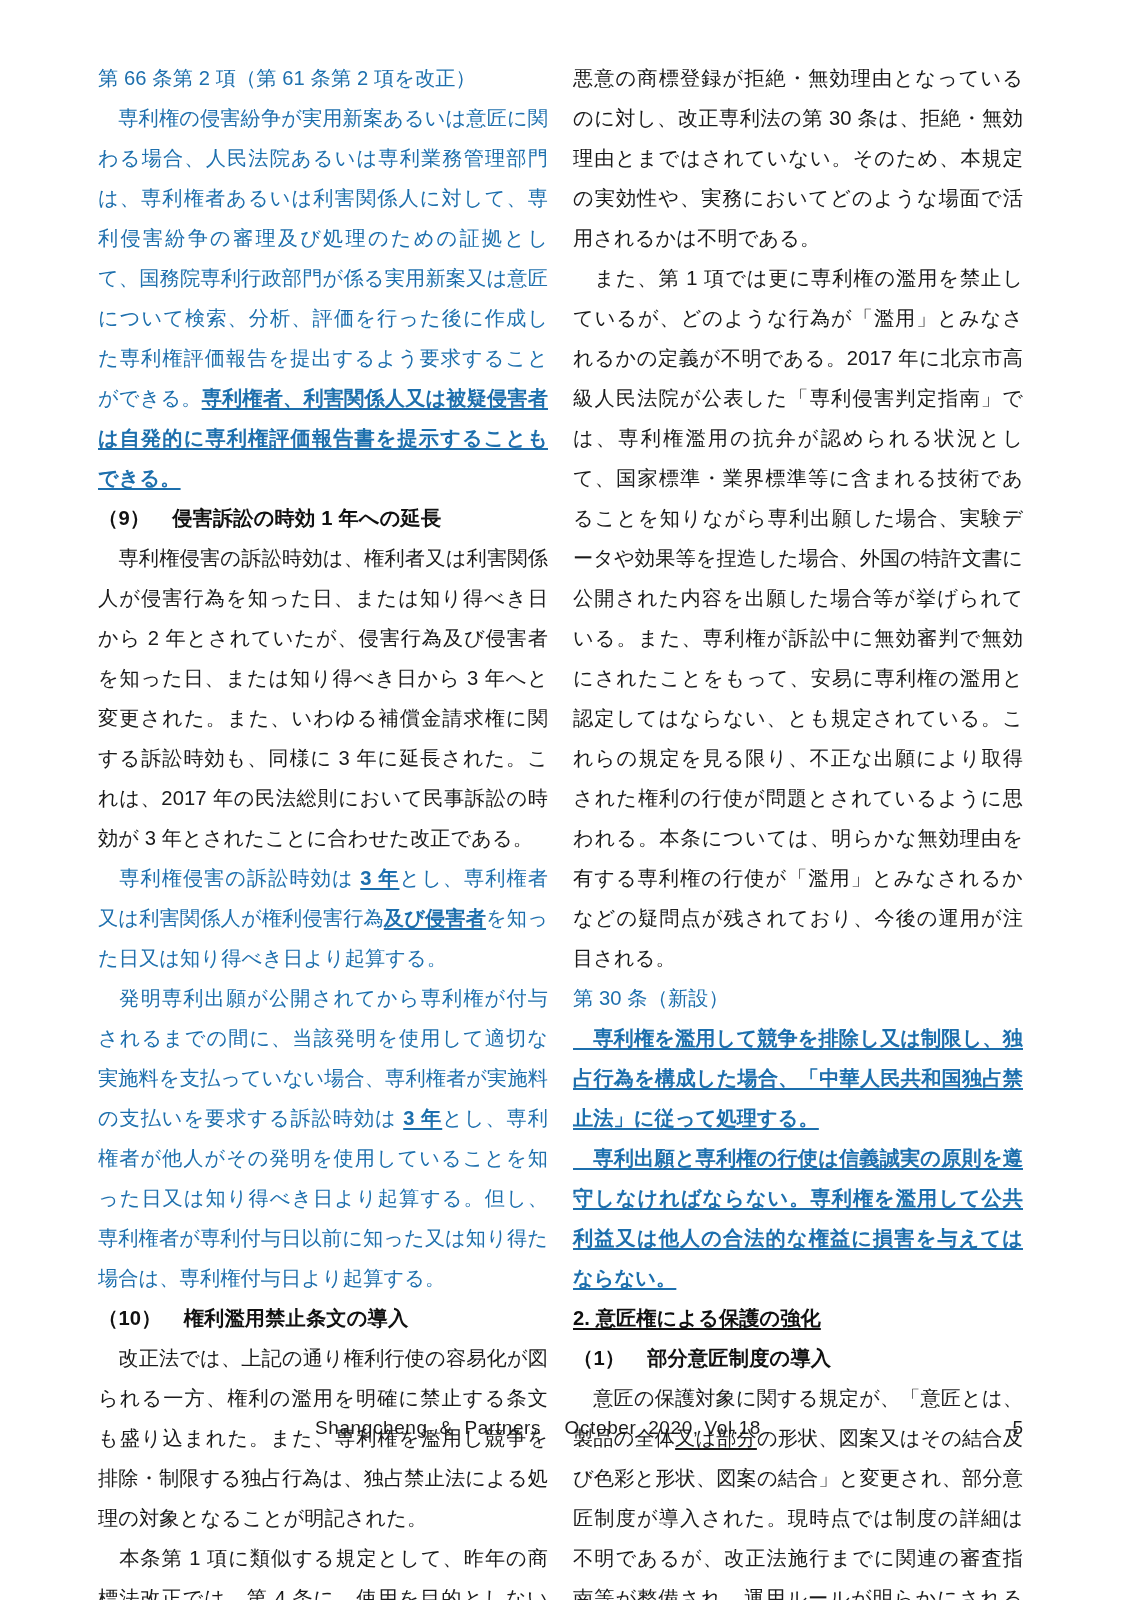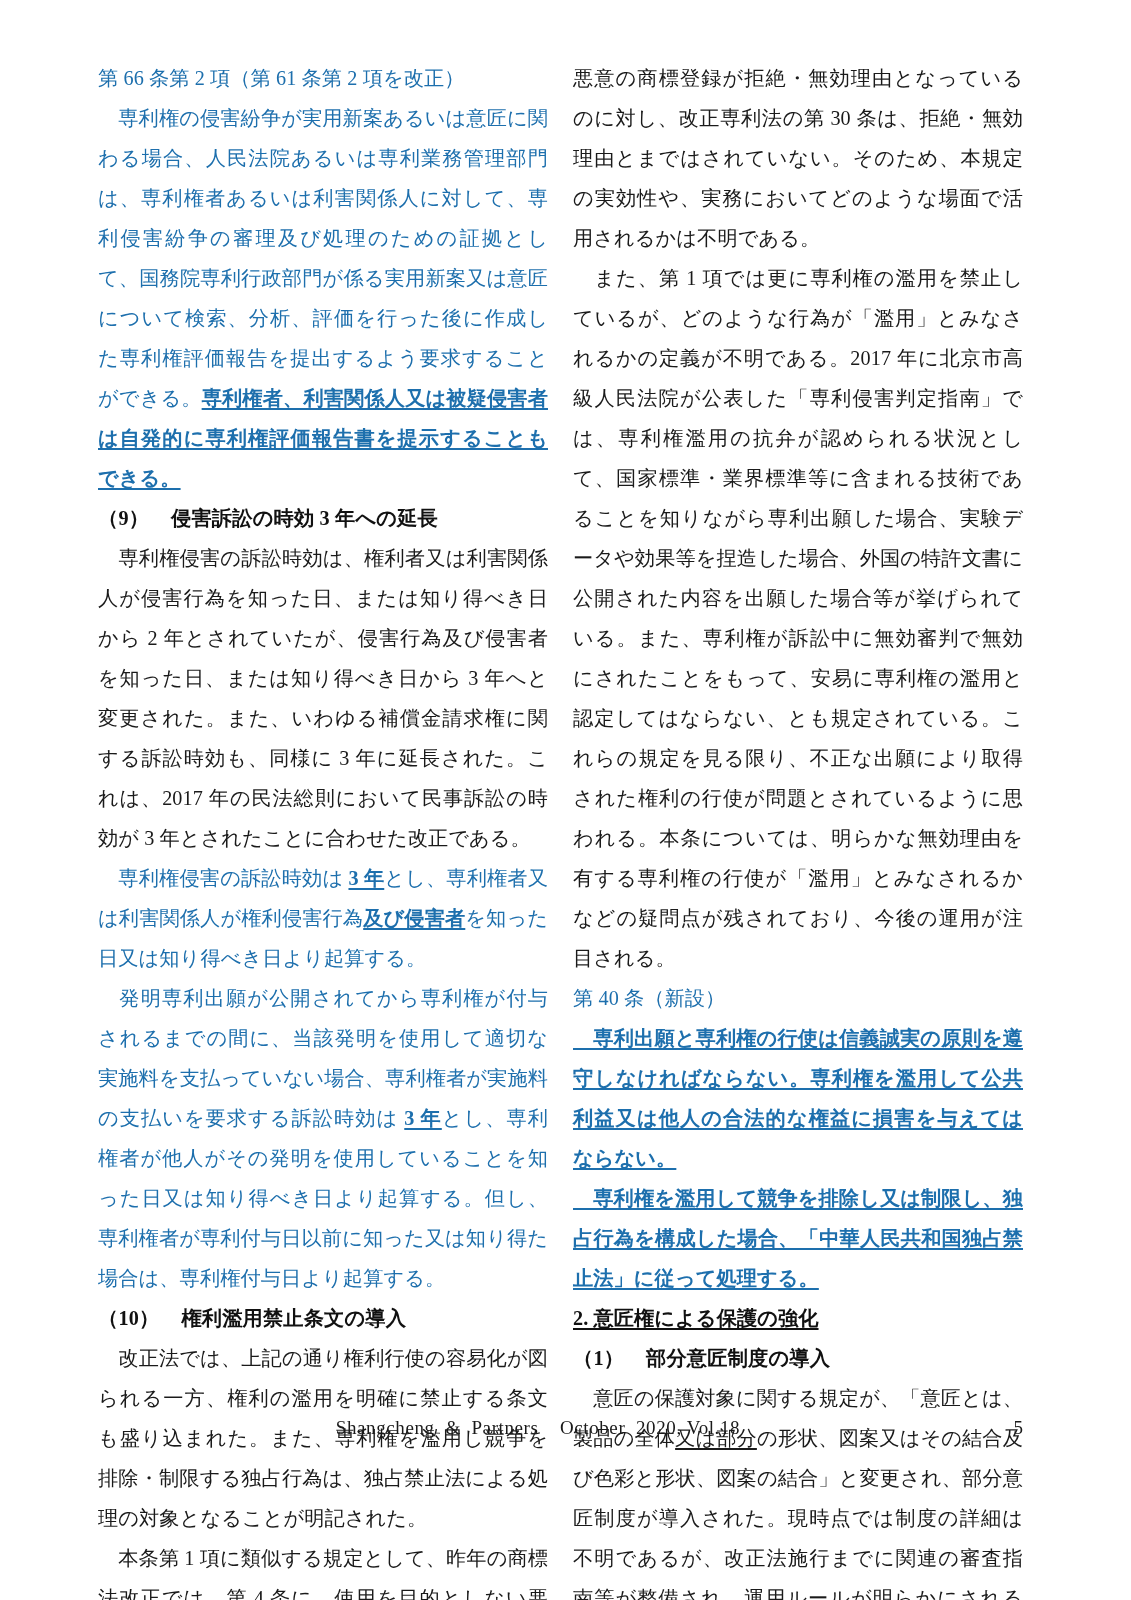--- a/index.html
+++ b/index.html
@@ -16,21 +16,20 @@
     overflow: hidden;
   }
 
   
   .page {
     position: absolute;
     left: 0; top: 0;
     width: 1131px;
     height: 1184px;
     background: #fff;
-    font-family: Liberation Serif, serif;
   }
 
   .columns {
     position: absolute;
     left: 98px;
     top: 58px;
     width: 925px;
     height: 1400px;
     display: flex;
     flex-direction: row;
@@ -125,21 +124,21 @@
 <div class="page">
 
   <div class="columns">
 
     <div class="col">
 
       <p class="blk artcap">第 66 条第 2 項（第 61 条第 2 項を改正）</p>
 
       <p class="blk blue noindent"><span>　専利権の侵害紛争が実用新案あるいは意匠に関わる場合、人民法院あるいは専利業務管理部門は、専利権者あるいは利害関係人に対して、専利侵害紛争の審理及び処理のための証拠として、国務院専利行政部門が係る実用新案又は意匠について検索、分析、評価を行った後に作成した専利権評価報告を提出するよう要求することができる。</span><span class="bu">専利権者、利害関係人又は被疑侵害者は自発的に専利権評価報告書を提示することもできる。</span></p>
 
-      <p class="blk heading gap-md"><span class="num">（9）</span><span class="sp"></span><span>侵害訴訟の時効 3 年への延長</span></p>
+      <p class="blk heading gap-md"><span class="num">（9）</span><span class="sp"></span><span>侵害訴訟の時効 1 年への延長</span></p>
 
       <p class="blk noindent">　専利権侵害の訴訟時効は、権利者又は利害関係人が侵害行為を知った日、または知り得べき日から 2 年とされていたが、侵害行為及び侵害者を知った日、または知り得べき日から 3 年へと変更された。また、いわゆる補償金請求権に関する訴訟時効も、同様に 3 年に延長された。これは、2017 年の民法総則において民事訴訟の時効が 3 年とされたことに合わせた改正である。</p>
 
 
       <p class="blk blue noindent"><span>　専利権侵害の訴訟時効は </span><span class="bu">3 年</span><span>とし、専利権者又は利害関係人が権利侵害行為</span><span class="bu">及び侵害者</span><span>を知った日又は知り得べき日より起算する。</span></p>
 
       <p class="blk blue noindent"><span>　発明専利出願が公開されてから専利権が付与されるまでの間に、当該発明を使用して適切な実施料を支払っていない場合、専利権者が実施料の支払いを要求する訴訟時効は </span><span class="bu">3 年</span><span>とし、専利権者が他人がその発明を使用していることを知った日又は知り得べき日より起算する。但し、専利権者が専利付与日以前に知った又は知り得た場合は、専利権付与日より起算する。</span></p>
 
       <p class="blk heading gap-md"><span class="num">（10）</span><span class="sp"></span><span>権利濫用禁止条文の導入</span></p>
 
@@ -148,25 +147,25 @@
       <p class="blk noindent gap-sm">　本条第 1 項に類似する規定として、昨年の商標法改正では、第 4 条に、使用を目的としない悪意の商標登録を禁じる条文が加えられた。しかしながら、</p>
 
     </div>
 
     <div class="col">
 
       <p class="blk noindent">悪意の商標登録が拒絶・無効理由となっているのに対し、改正専利法の第 30 条は、拒絶・無効理由とまではされていない。そのため、本規定の実効性や、実務においてどのような場面で活用されるかは不明である。</p>
 
       <p class="blk noindent gap-sm">　また、第 1 項では更に専利権の濫用を禁止しているが、どのような行為が「濫用」とみなされるかの定義が不明である。2017 年に北京市高級人民法院が公表した「専利侵害判定指南」では、専利権濫用の抗弁が認められる状況として、国家標準・業界標準等に含まれる技術であることを知りながら専利出願した場合、実験データや効果等を捏造した場合、外国の特許文書に公開された内容を出願した場合等が挙げられている。また、専利権が訴訟中に無効審判で無効にされたことをもって、安易に専利権の濫用と認定してはならない、とも規定されている。これらの規定を見る限り、不正な出願により取得された権利の行使が問題とされているように思われる。本条については、明らかな無効理由を有する専利権の行使が「濫用」とみなされるかなどの疑問点が残されており、今後の運用が注目される。</p>
 
-      <p class="blk artcap gap-md">第 40 条（新設）</p>
+      <p class="blk artcap gap-md">第 30 条（新設）</p>
+
+      <p class="blk blue noindent"><span class="bu">　専利権を濫用して競争を排除し又は制限し、独占行為を構成した場合、「中華人民共和国独占禁止法」に従って処理する。</span></p>
 
       <p class="blk blue noindent"><span class="bu">　専利出願と専利権の行使は信義誠実の原則を遵守しなければならない。専利権を濫用して公共利益又は他人の合法的な権益に損害を与えてはならない。</span></p>
-
-      <p class="blk blue noindent"><span class="bu">　専利権を濫用して競争を排除し又は制限し、独占行為を構成した場合、「中華人民共和国独占禁止法」に従って処理する。</span></p>
 
       <p class="blk heading-ul gap-md">2. 意匠権による保護の強化</p>
 
       <p class="blk heading"><span class="num">（1）</span><span class="sp"></span><span>部分意匠制度の導入</span></p>
 
       <p class="blk noindent"><span>　意匠の保護対象に関する規定が、「意匠とは、製品の全体</span><span class="u">又は部分</span><span>の形状、図案又はその結合及び色彩と形状、図案の結合」と変更され、部分意匠制度が導入された。現時点では制度の詳細は不明であるが、改正法施行までに関連の審査指南等が整備され、運用ルールが明らかにされるものと思われる。</span></p>
 
     </div>
 
   </div>

